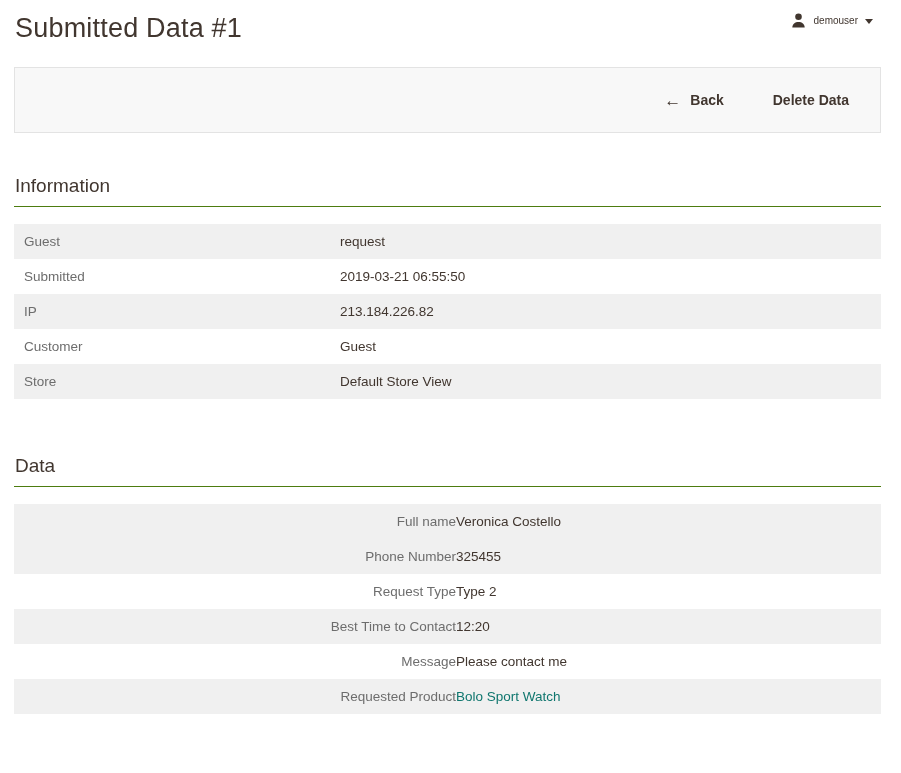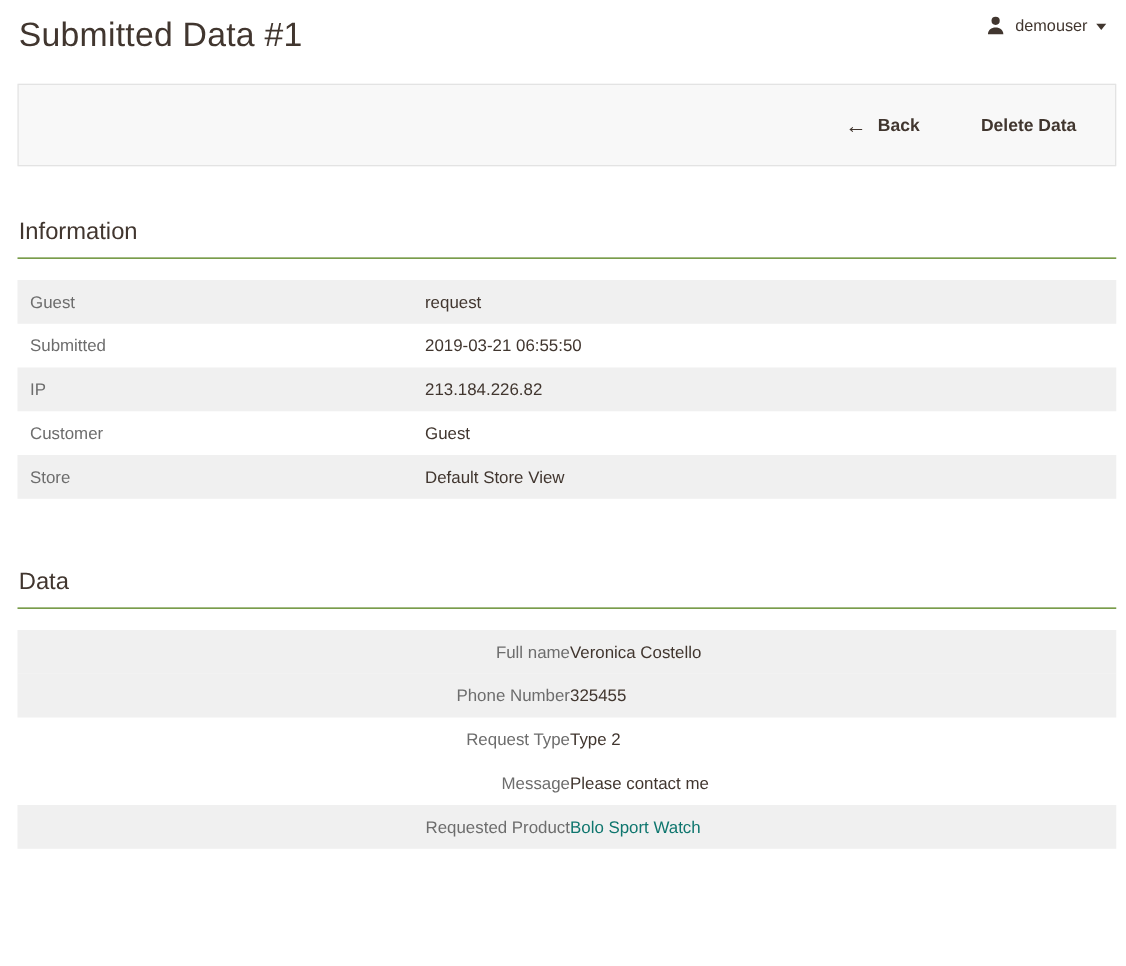--- a/index.html
+++ b/index.html
@@ -1,26 +1,26 @@
 <!DOCTYPE html>
 <html><head>
 <meta charset="utf-8">
 <style>
   * { margin:0; padding:0; box-sizing:border-box; }
   html,body { width:901px; height:773px; background:#ffffff;
     font-family:"Liberation Sans","DejaVu Sans",sans-serif; color:#41362f; }
-  .page { padding:0 8px 0 14px; }
+  .page { padding:0 20px 0 14px; }
 
   
   .page-header { position:relative; height:67px; }
   .page-title { position:absolute; left:1px; top:13px; font-size:27px;
     font-weight:300; color:#41362f; letter-spacing:.2px; }
   .user-menu { position:absolute; right:8px; top:12px; display:flex;
     align-items:center; gap:7px; cursor:pointer; }
-  .user-menu .uname { font-size:13px; color:#41362f; }
+  .user-menu .uname { font-size:10px; color:#41362f; }
   .caret { width:0; height:0; border-left:4px solid transparent;
     border-right:4px solid transparent; border-top:5px solid #41362f; margin-top:2px; }
 
   
   .toolbar { height:66px; background:#f8f8f8; border:1px solid #e3e3e3;
     display:flex; align-items:center; justify-content:flex-end; gap:45px;
     padding-right:29px; }
   .tb-btn { background:none; border:none; font-family:inherit; font-size:14px;
     font-weight:700; color:#41362f; cursor:pointer; display:flex;
     align-items:center; gap:9px; padding:6px 2px; }
@@ -104,20 +104,24 @@
         <div class="kv-value">Veronica Costello</div>
       </div>
       <div class="kv-row odd">
         <div class="kv-label">Phone Number</div>
         <div class="kv-value">325455</div>
       </div>
       <div class="kv-row">
         <div class="kv-label">Request Type</div>
         <div class="kv-value">Type 2</div>
       </div>
+      <div class="kv-row odd">
+        <div class="kv-label">Best Time to Contact</div>
+        <div class="kv-value">12:20</div>
+      </div>
       <div class="kv-row">
         <div class="kv-label">Message</div>
         <div class="kv-value">Please contact me</div>
       </div>
       <div class="kv-row odd">
         <div class="kv-label">Requested Product</div>
         <div class="kv-value">
           <a>Bolo Sport Watch</a>
         </div>
       </div>

